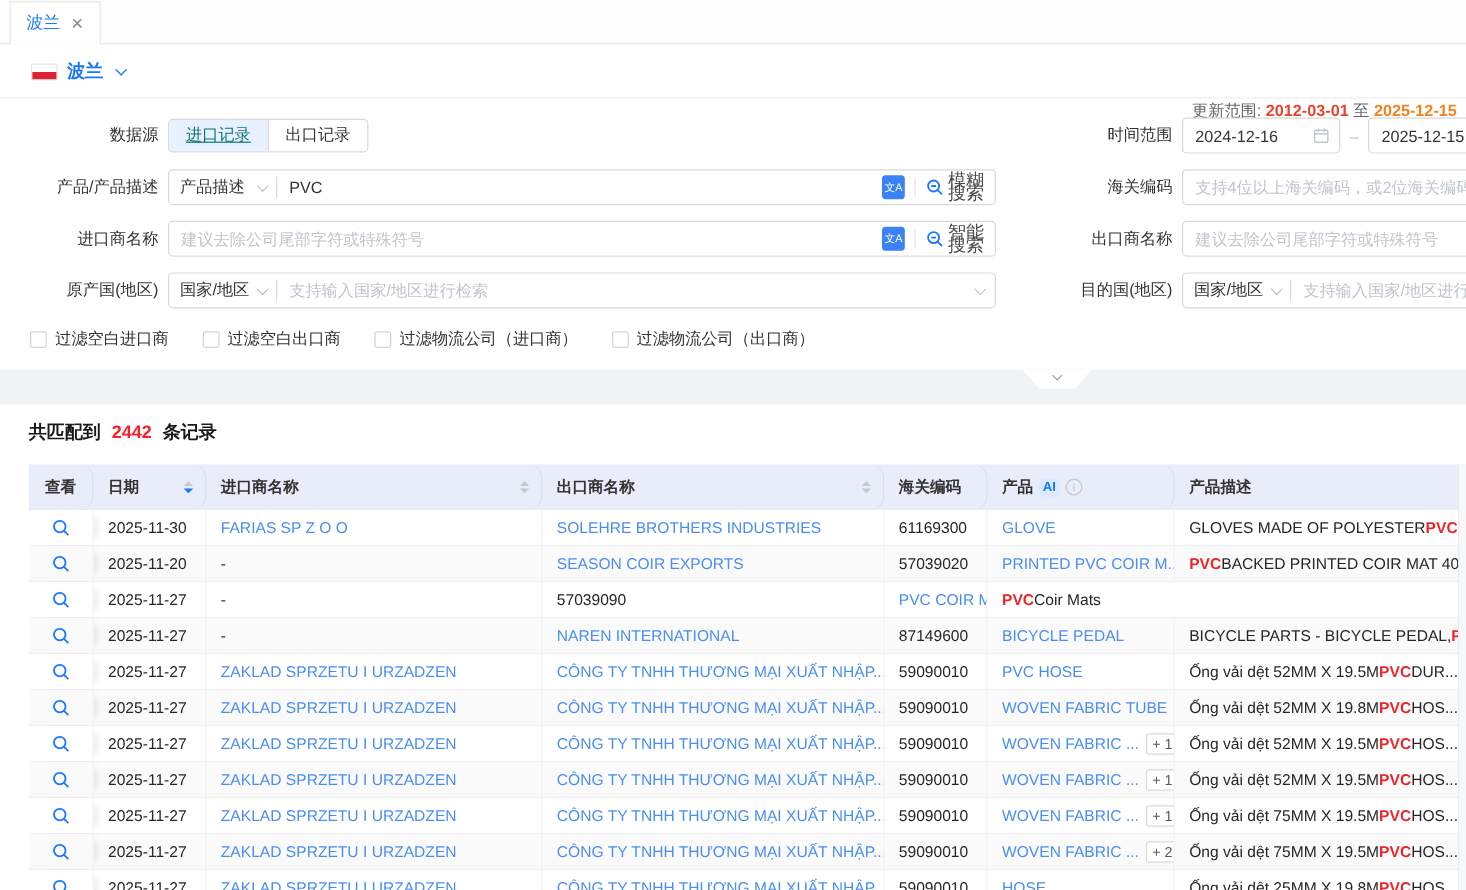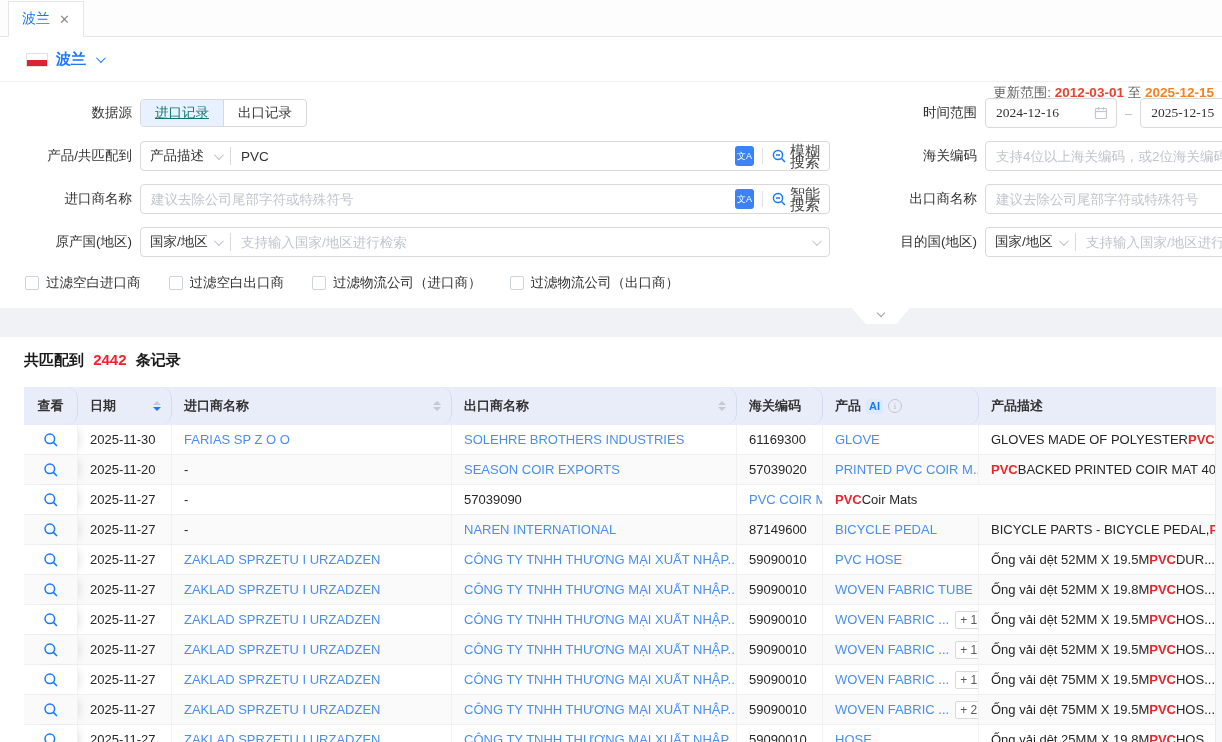--- a/index.html
+++ b/index.html
@@ -54,21 +54,21 @@
 
   .icon-tools { display: flex; align-items: center; gap: 8px; padding-right: 9px; flex: none; }
   .trans-icon { width: 19px; height: 20px; background: #3b82f6; border-radius: 3px; color: #fff;
     font-size: 9px; display: flex; align-items: center; justify-content: center; cursor: pointer; }
   .tool-div { width: 1px; height: 16px; background: #e3e3e3; }
   .search-tool { display: flex; align-items: center; gap: 3px; cursor: pointer; }
   .search-tool svg { flex: none; }
   .search-tool-text { font-size: 15px; line-height: 11.5px; color: #4a4a4a; }
 
   .date-box { width: 132px; padding: 0 8px 0 0; }
-  .date-box input.f-input { padding-right: 4px; font-family: Liberation Serif, serif; }
+  .date-box input.f-input { padding-right: 4px; }
   .date-box.second { width: 130px; }
   .date-dash { color: #bbb; margin: 0 8px; font-size: 13px; }
 
   .checkbox-row { display: flex; align-items: center; gap: 28px; margin: 16px 0 0 25px; height: 20px; }
   .cb-item { display: flex; align-items: center; gap: 7px; cursor: pointer; }
   .cb-square { width: 14px; height: 14px; border: 1px solid #cfd3da; border-radius: 2px; background: #fff; flex: none; }
   .cb-label { font-size: 13.5px; color: #333; }
 
   .collapse-strip { position: relative; height: 29px; background: #f0f2f5; margin-top: 15px; }
   .collapse-notch { position: absolute; left: 852px; top: 0; width: 58px; height: 16px; background: #fff;
@@ -167,21 +167,21 @@
         </svg>
       </div>
       <span class="date-dash">–</span>
       <div class="box date-box second">
         <input class="f-input" value="2025-12-15" style="">
       </div>
     </div>
   </div>
 
   <div class="f-row">
-    <div class="f-label">产品/共匹配到</div>
+    <div class="f-label">产品/产品描述</div>
     <div class="f-left">
       <div class="box combo" style="width:690px">
         <div class="combo-select">
           <span>产品描述</span>
           <span class="chev"></span>
         </div>
         <input class="f-input" value="PVC" style="">
         <div class="icon-tools">
           <span class="trans-icon">文A</span>
           <span class="tool-div"></span>

